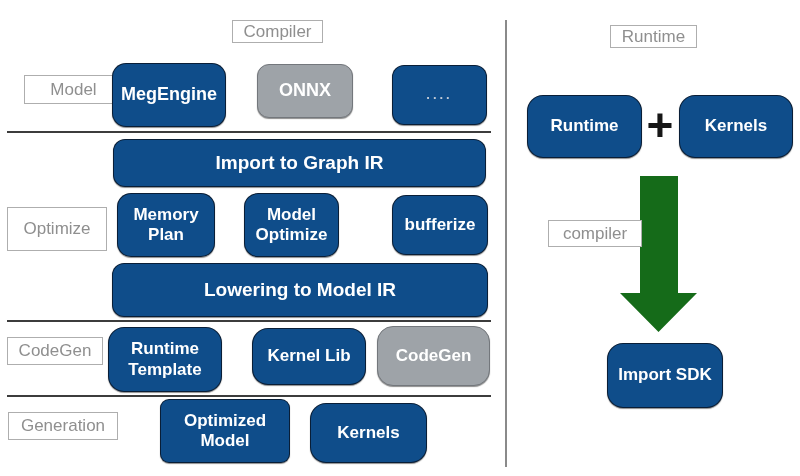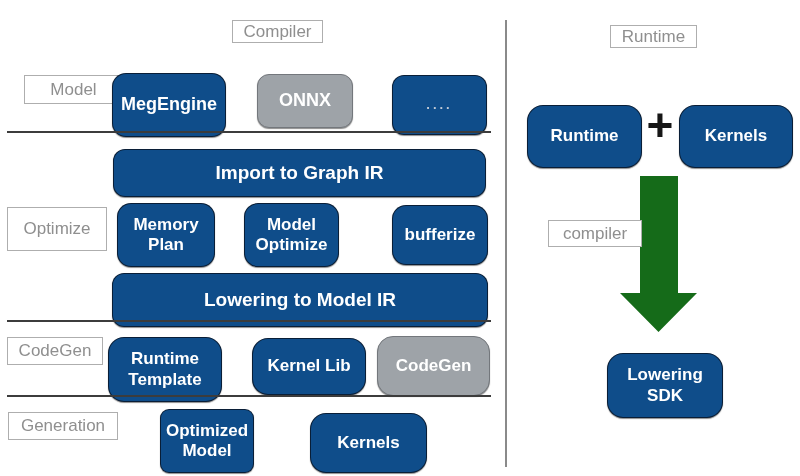--- a/index.html
+++ b/index.html
@@ -6,21 +6,21 @@
   #canvas{
     position:relative;width:800px;height:476px;background:#ffffff;overflow:hidden;
     font-family:"Liberation Sans",sans-serif;
   }
   .box{
     position:absolute;display:flex;align-items:center;justify-content:center;
     background:var(--box-blue);color:var(--box-text);
     font-weight:bold;text-align:center;line-height:1.18;
     border:1px solid rgba(8,22,40,0.85);
     box-shadow:0 1px 1px rgba(0,0,0,0.45);
-    border-radius:14px;font-size:17px;padding:2px 6px;box-sizing:border-box;margin-top:10px;
+    border-radius:14px;font-size:17px;padding:2px 6px;box-sizing:border-box;
   }
   .box.gray{
     background:var(--box-gray);border:1px solid #73777c;
   }
   .box.wide{font-size:19px;border-radius:12px;}
   .tag{
     position:absolute;display:flex;align-items:center;justify-content:center;
     background:#ffffff;border:1.5px solid var(--label-border);
     color:var(--label-text);font-size:17px;font-weight:400;
     box-sizing:border-box;white-space:nowrap;
@@ -74,35 +74,35 @@
   <div class="box" style="left:108px;top:327px;width:114px;height:65px;border-radius:16px;">Runtime Template</div>
 
   <div class="box" style="left:252px;top:328px;width:114px;height:57px;border-radius:16px;">Kernel Lib</div>
 
   <div class="box gray" style="left:377px;top:326px;width:113px;height:60px;border-radius:16px;">CodeGen</div>
 
   <div class="hline" style="left:7px;top:395px;width:484px;"></div>
 
   <div class="tag" style="left:8px;top:412px;width:110px;height:28px;">Generation</div>
 
-  <div class="box" style="left:160px;top:399px;width:94px;height:64px;border-radius:9px;">Optimized Model</div>
+  <div class="box" style="left:160px;top:399px;width:130px;height:64px;border-radius:9px;">Optimized Model</div>
 
   <div class="box" style="left:310px;top:403px;width:117px;height:60px;border-radius:16px;">Kernels</div>
 
   <div class="vline" style="left:505px;top:20px;height:447px;"></div>
 
   <div class="tag" style="left:610px;top:25px;width:87px;height:23px;border-width:1px;">Runtime</div>
 
   <div class="box" style="left:527px;top:95px;width:115px;height:63px;border-radius:16px;">Runtime</div>
 
   <div class="plus" style="left:644px;top:98px;width:32px;height:54px;">+</div>
 
   <div class="box" style="left:679px;top:95px;width:114px;height:63px;border-radius:16px;">Kernels</div>
 
   <svg class="arrow-svg" style="left:618px;top:176px;" width="81" height="156" viewBox="0 0 81 156">
     <polygon points="22,0 60,0 60,117 79,117 40.5,156 2,117 22,117" style="fill:var(--arrow-green);"></polygon>
   </svg>
 
   <div class="tag" style="left:548px;top:220px;width:94px;height:27px;">compiler</div>
 
-  <div class="box" style="left:607px;top:343px;width:116px;height:65px;border-radius:16px;">Lowering SDK</div>
+  <div class="box" style="left:607px;top:343px;width:116px;height:65px;border-radius:16px;">Import SDK</div>
 
 </div>
 
 </body></html>

